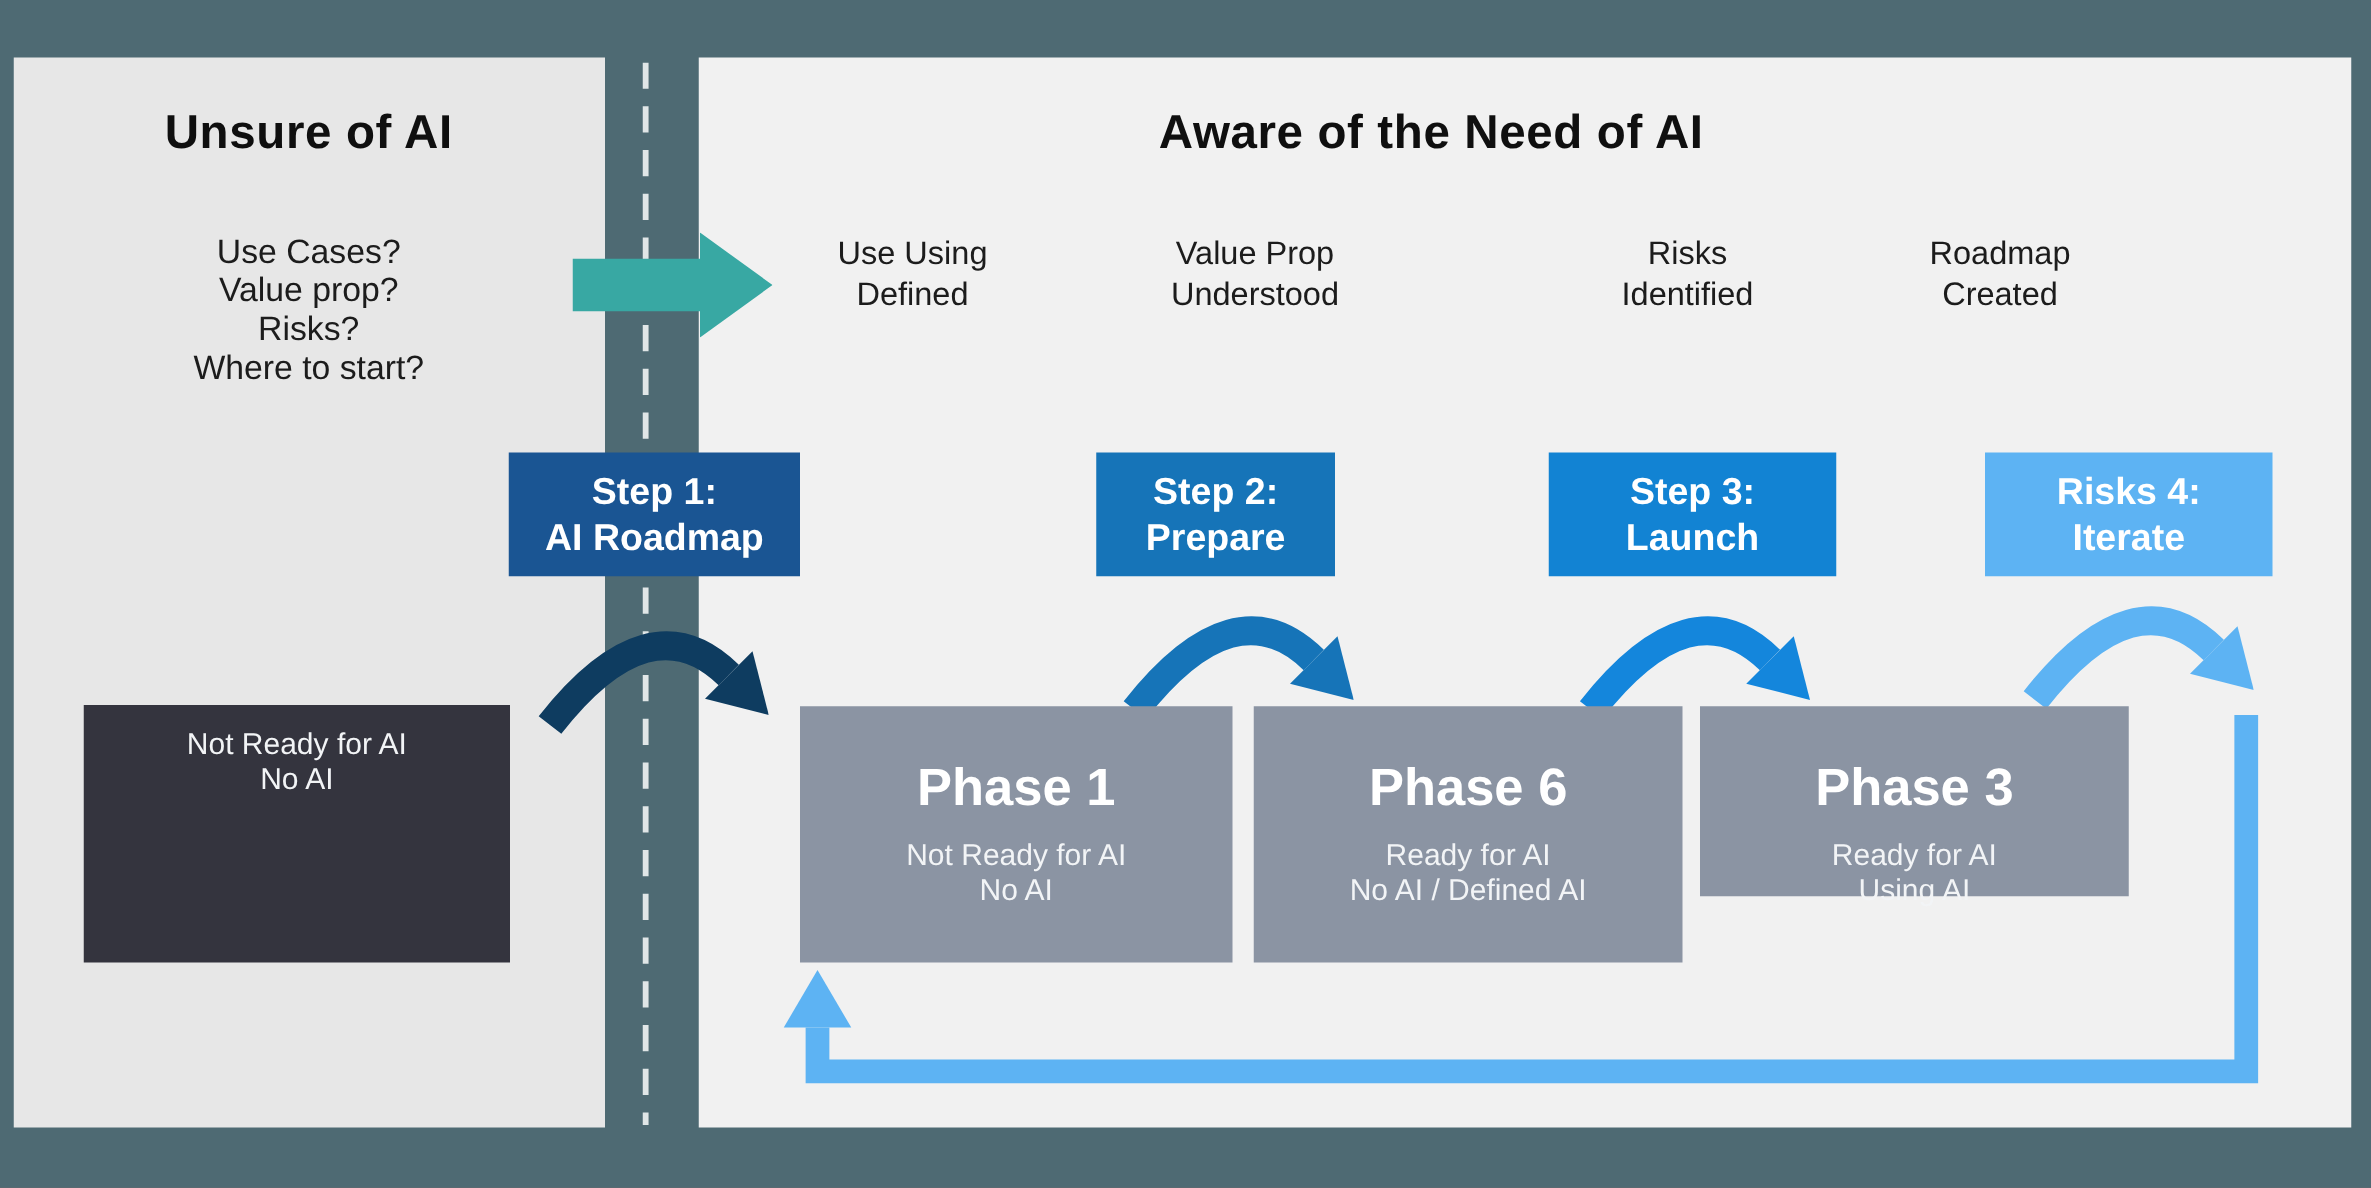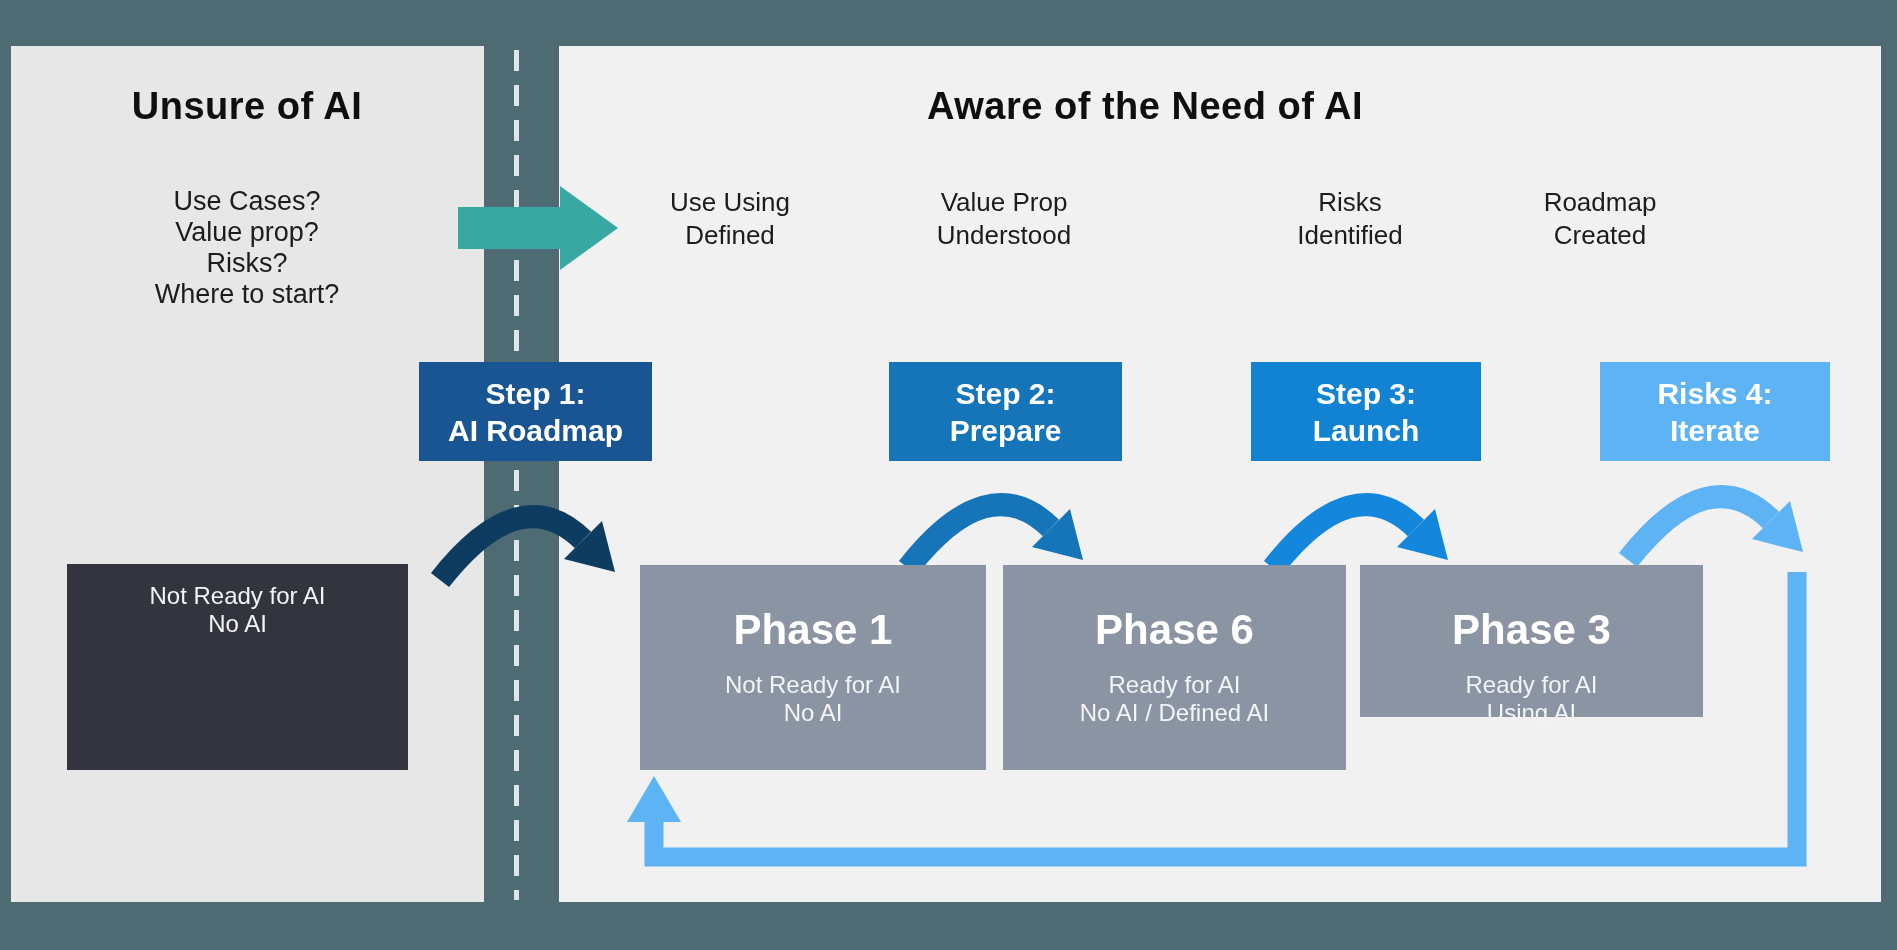--- a/index.html
+++ b/index.html
@@ -15,23 +15,23 @@
   .h1{position:absolute;top:85px;transform:translateX(-50%);
       font-size:38px;font-weight:700;color:var(--ink);letter-spacing:.5px;white-space:nowrap;}
   .questions{position:absolute;top:186px;transform:translateX(-50%);
       text-align:center;font-size:27px;line-height:31px;color:var(--ink2);white-space:nowrap;}
 
   .milestone{position:absolute;top:186px;transform:translateX(-50%);
       text-align:center;font-size:26px;line-height:33px;color:var(--ink2);white-space:nowrap;}
 
   .stepbox{position:absolute;top:362px;height:99px;display:flex;flex-direction:column;
       align-items:center;justify-content:center;color:#fff;font-weight:700;
-      font-size:30px;line-height:37px;text-align:center;margin-left:12px;}
+      font-size:30px;line-height:37px;text-align:center;}
   .step1{left:407px;width:233px;background:var(--step1);}
-  .step2{left:877px;width:233px;background:var(--step2);}
+  .step2{left:877px;width:191px;background:var(--step2);}
   .step3{left:1239px;width:230px;background:var(--step3);}
   .step4{left:1588px;width:230px;background:var(--step4);}
 
   .phasebox{position:absolute;display:flex;flex-direction:column;align-items:center;
       text-align:center;color:#fff;}
   .phasebox .ptitle{font-size:42px;font-weight:700;margin-top:42px;line-height:46px;}
   .phasebox .psub{font-size:24px;line-height:28px;margin-top:18px;color:var(--phaseSub);}
   .phase0{left:67px;top:564px;width:341px;height:206px;background:var(--phase0);}
   .phase1{left:640px;top:565px;width:346px;height:205px;background:var(--phaseGray);}
   .phase2{left:1003px;top:565px;width:343px;height:205px;background:var(--phaseGray);}

